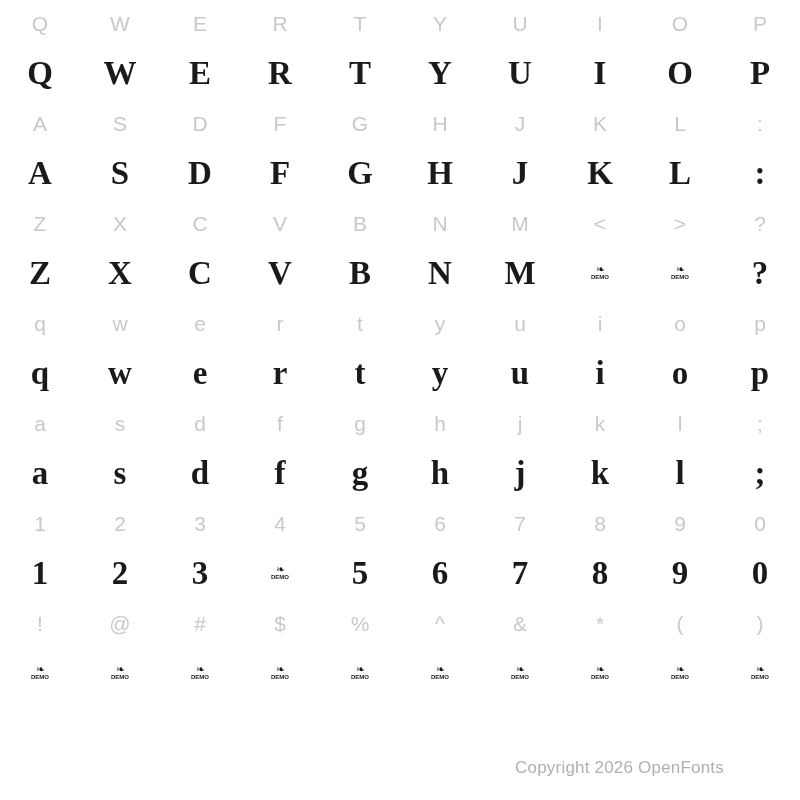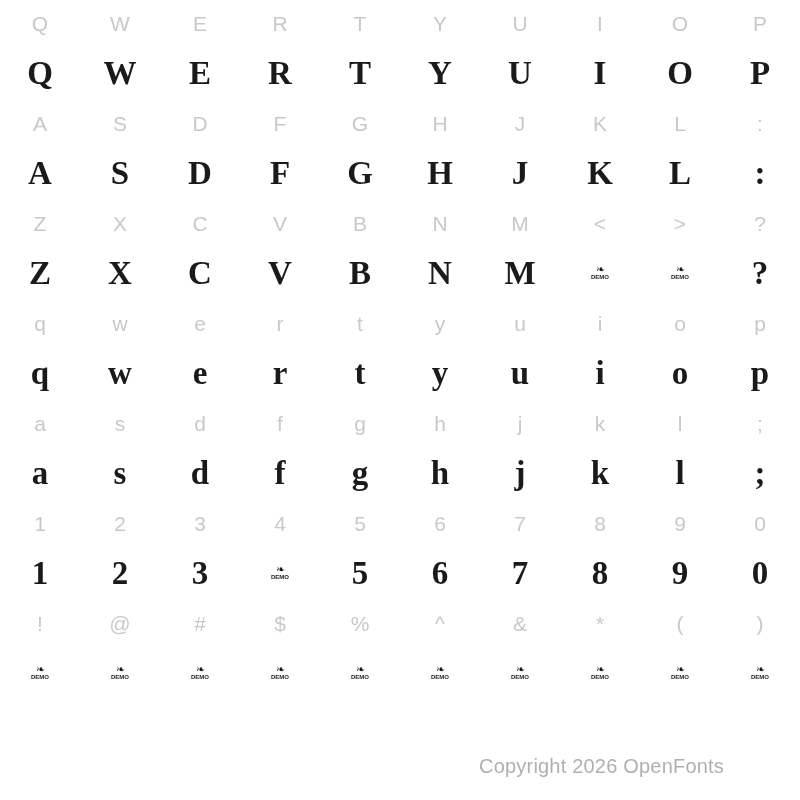--- a/index.html
+++ b/index.html
@@ -88,21 +88,21 @@
   }
   .footer {
     position: absolute;
     left: 0;
     right: 0;
     bottom: 22px;
     text-align: right;
     padding-right: 76px;
     color: #b0b0b0;
     font-family: "Liberation Sans", sans-serif;
-    font-size: 20px;
+    font-size: 17px;
     letter-spacing: 0.2px;
   }
 </style>
 </head>
 <body>
 
 <div class="sheet">
 
   <div class="grid">
 

